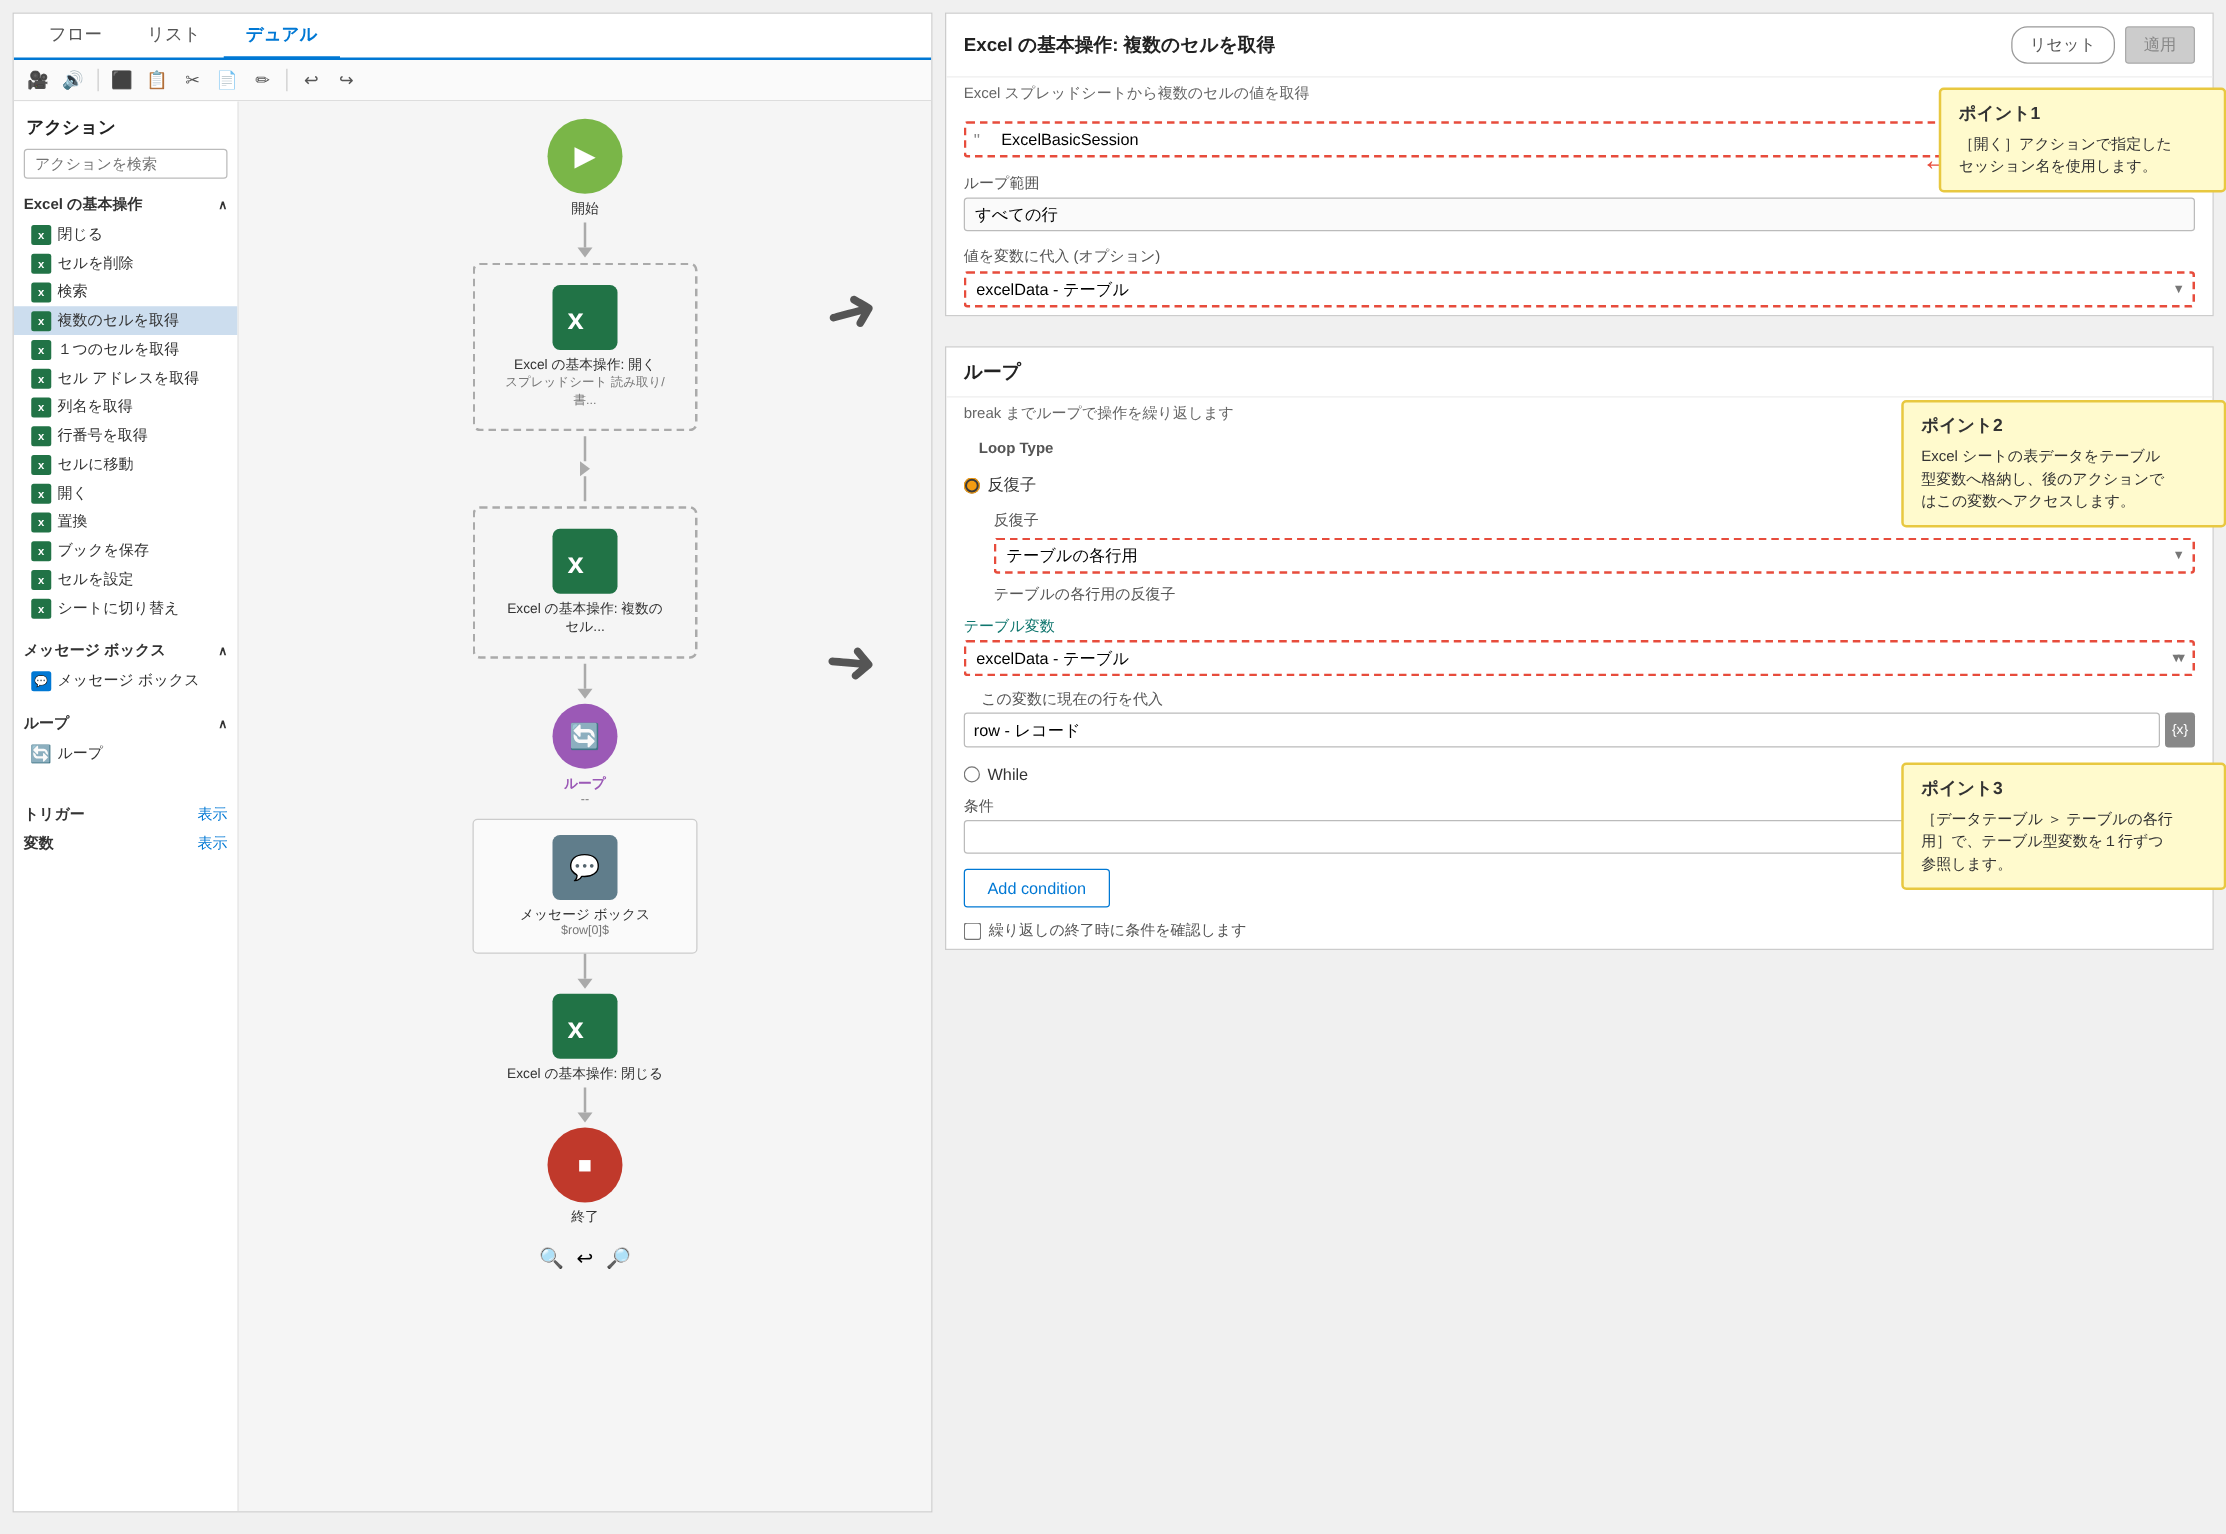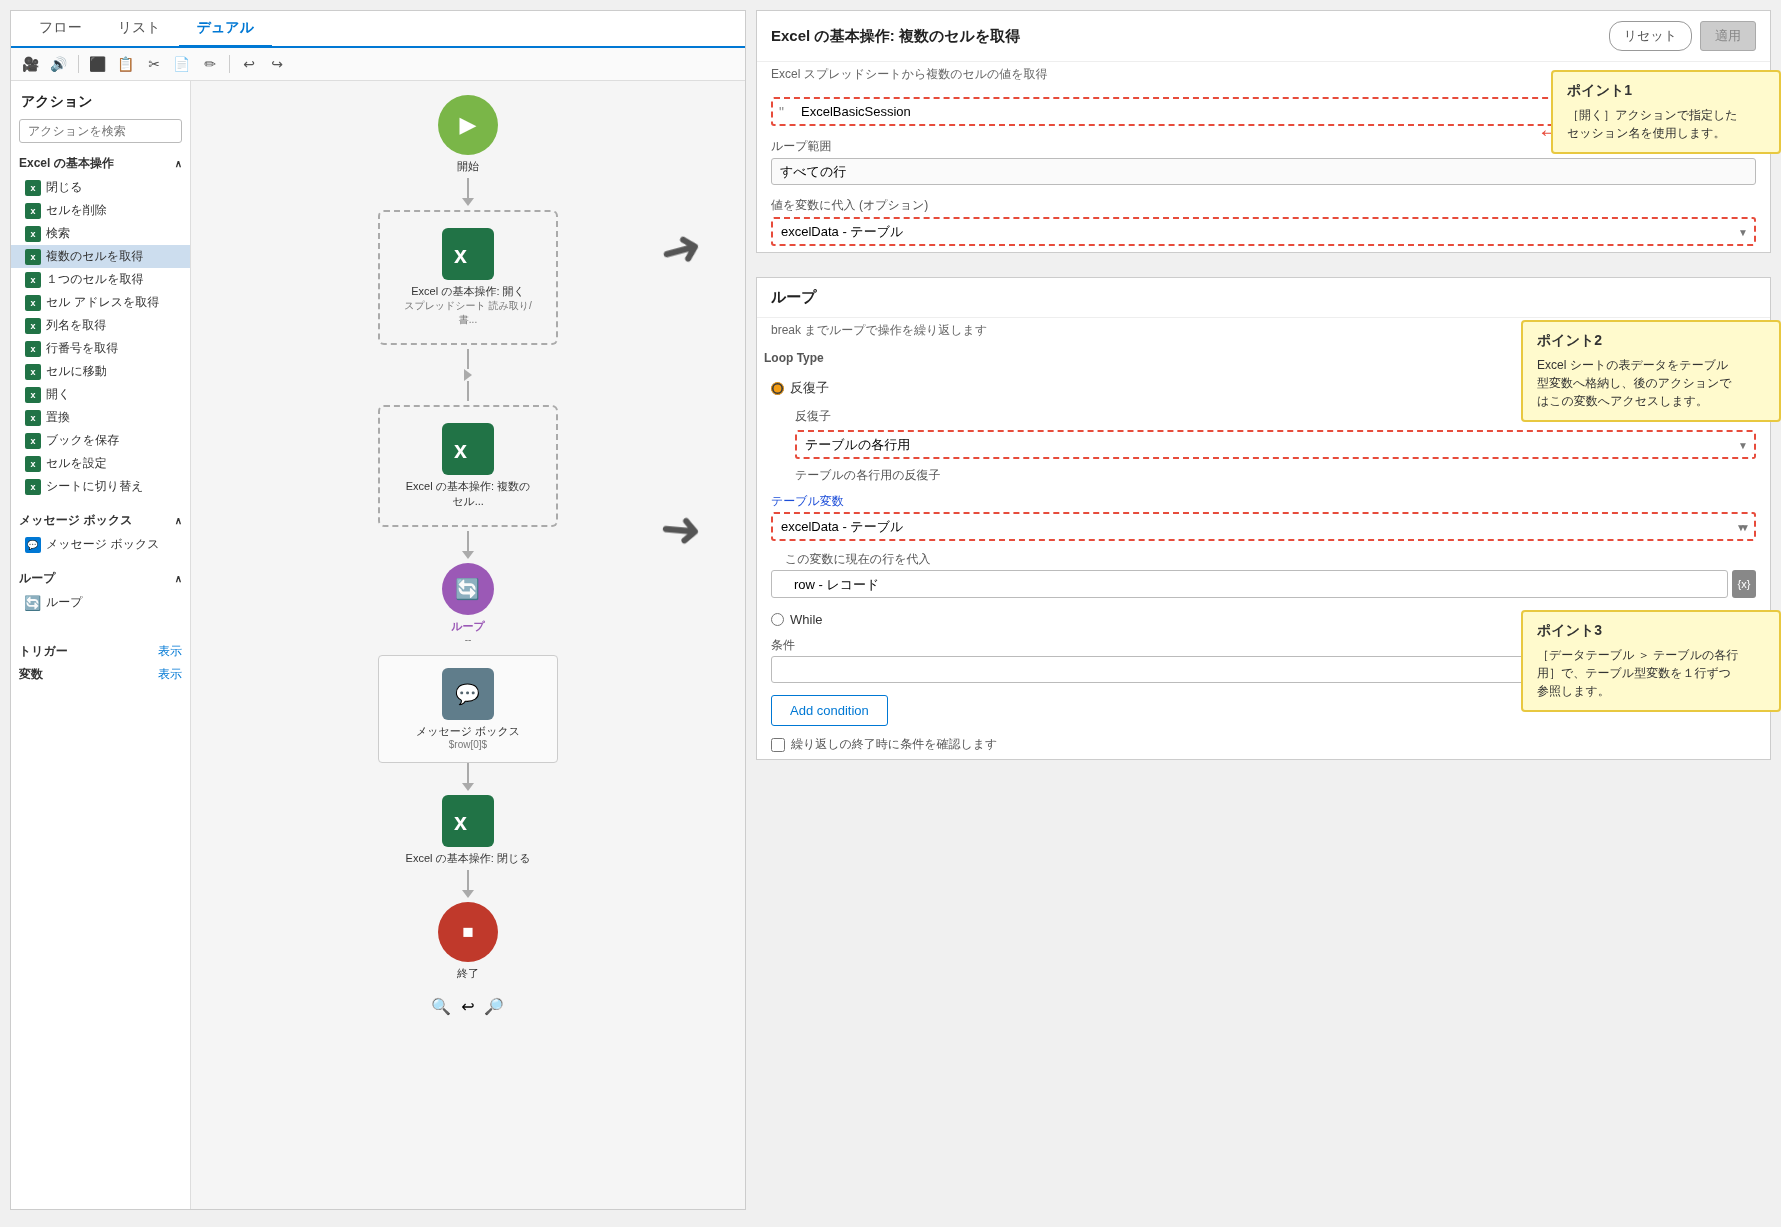--- a/index.html
+++ b/index.html
@@ -418,21 +418,21 @@
       width: 100%;
       padding: 5px 28px 5px 8px;
       border: 2px dashed #e74c3c;
       border-radius: 3px;
       font-size: 13px;
       background: #fff;
       appearance: none;
     }
     .table-var-label {
       font-size: 12px;
-      color: #1d4ed8;
+      color: #0f766e;
       padding: 4px 14px 2px;
     }
     .table-var-row {
       padding: 0 14px;
       margin-bottom: 6px;
       position: relative;
     }
     .table-var-row select {
       width: 100%;
       padding: 5px 50px 5px 8px;
@@ -894,21 +894,21 @@
       </div>
     </div>
   </div>
 
   <div class="loop-panel">
     <div class="loop-panel-header">
       <span class="loop-panel-title">ループ</span>
     </div>
     <div class="loop-subtitle">break までループで操作を繰り返します</div>
 
-    <div class="form-label" style="padding:4px 7px 2px; font-weight:600;">Loop Type</div>
+    <div class="form-label" style="padding:4px 26px 2px; font-weight:600;">Loop Type</div>
 
     
     <div class="radio-group">
       <div class="radio-row">
         <input type="radio" name="looptype" checked="" style="">
         <span class="radio-label">反復子</span>
       </div>
     </div>
 
     
@@ -929,21 +929,21 @@
     <div class="table-var-row" style="position:relative;">
       <select>
         <option>excelData - テーブル</option>
       </select>
       <span style="position:absolute; right:20px; top:50%; transform:translateY(-50%); font-size:10px; color:#777; pointer-events:none;">▼</span>
     </div>
 
     
     <div class="row-var-label">この変数に現在の行を代入</div>
     <div class="row-var-row">
-      <select style="flex:1; padding:5px 22px; border:1px solid #bbb; border-radius:3px; font-size:13px;">
+      <select style="flex:1; padding:5px 7px; border:1px solid #bbb; border-radius:3px; font-size:13px;">
         <option>row - レコード</option>
       </select>
       <div class="icon-fx">{x}</div>
     </div>
 
     
     <div class="while-row">
       <input type="radio" name="looptype" style="">
       <span class="while-label">While</span>
     </div>

